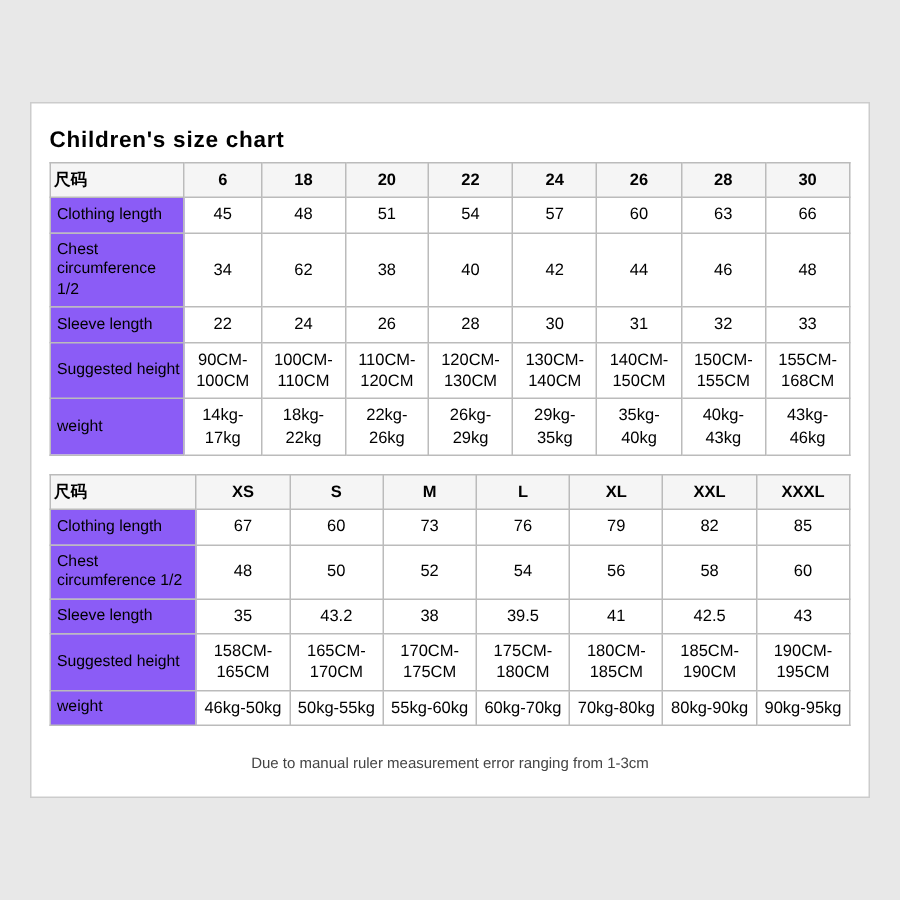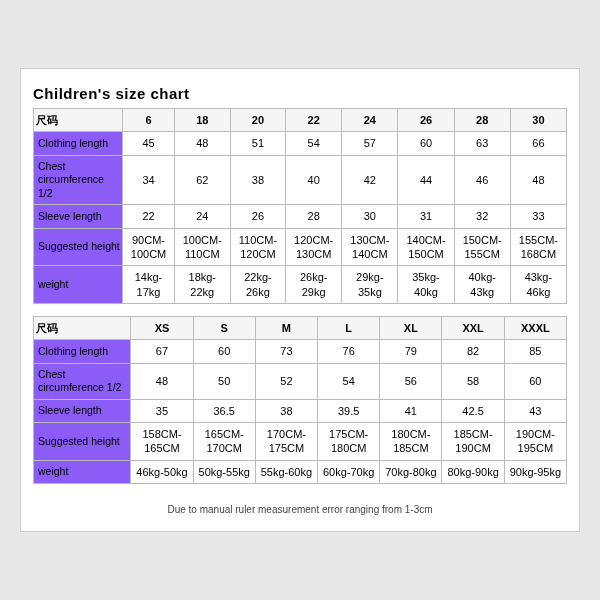--- a/index.html
+++ b/index.html
@@ -163,21 +163,21 @@
           <td>50</td>
           <td>52</td>
           <td>54</td>
           <td>56</td>
           <td>58</td>
           <td>60</td>
         </tr>
         <tr>
           <td class="row-label">Sleeve length</td>
           <td>35</td>
-          <td>36.5</td>
+          <td>43.2</td>
           <td>38</td>
           <td>39.5</td>
           <td>41</td>
           <td>42.5</td>
           <td>43</td>
         </tr>
         <tr>
           <td class="row-label">Suggested height</td>
           <td>158CM-165CM</td>
           <td>165CM-170CM</td>

